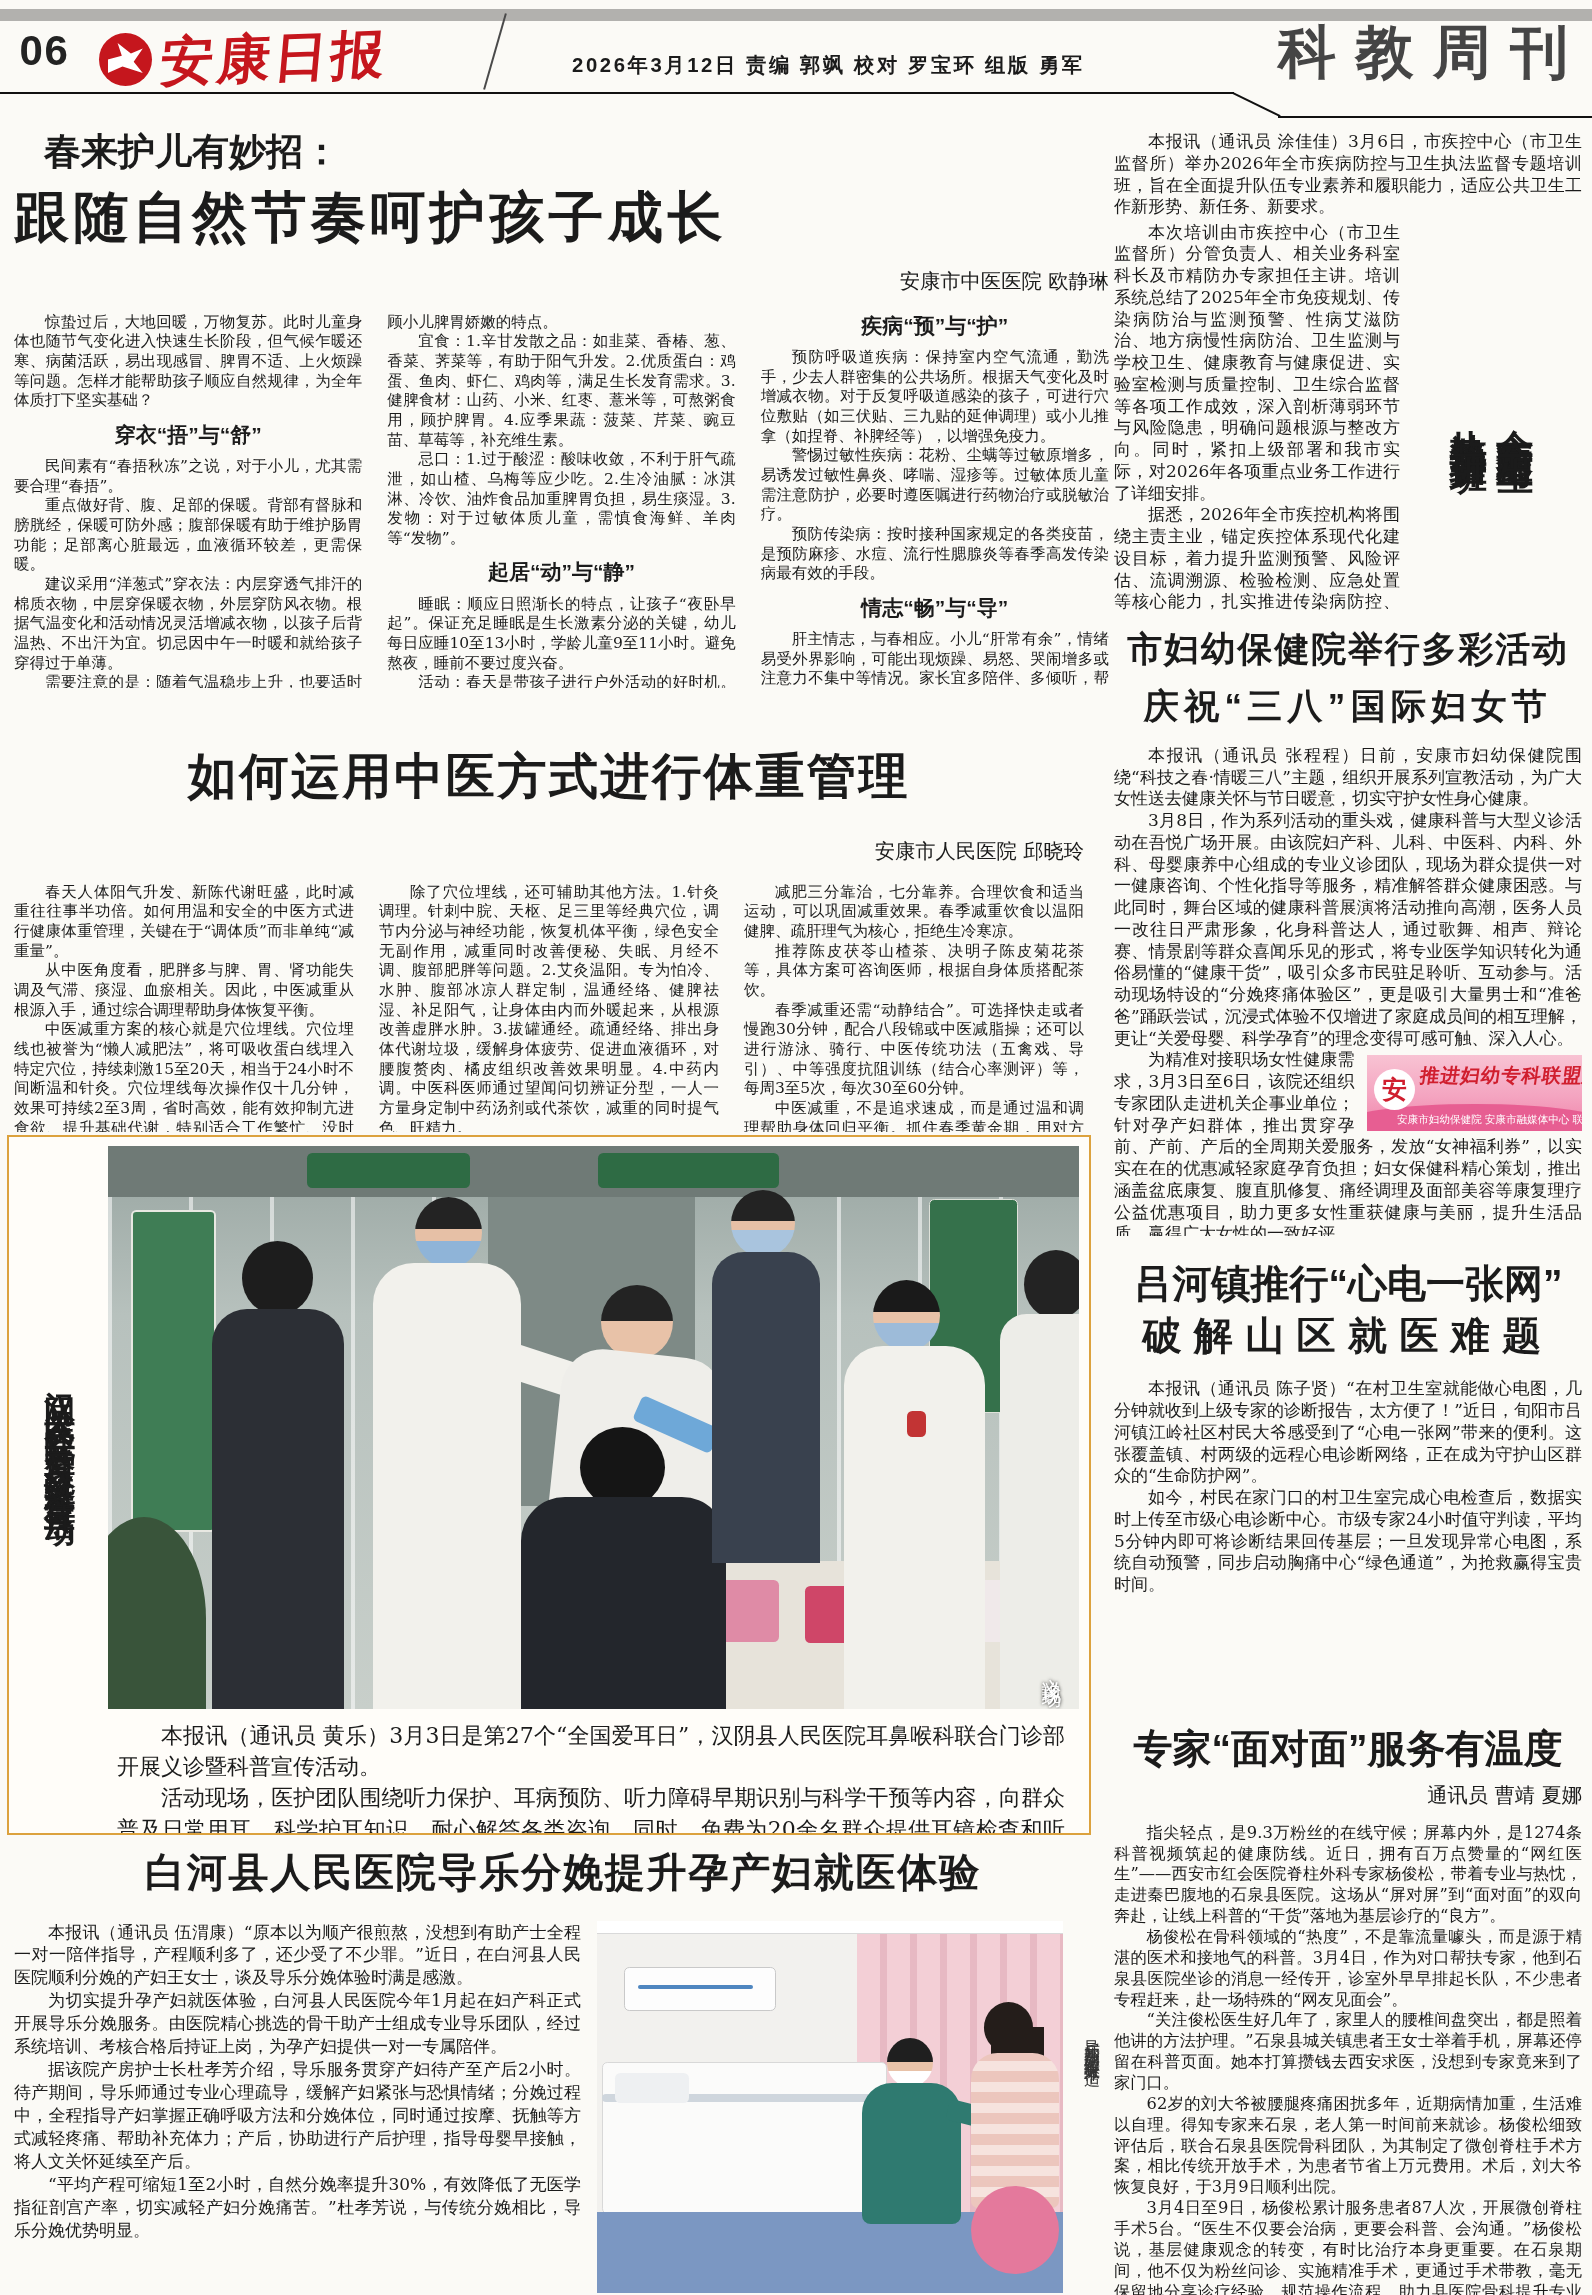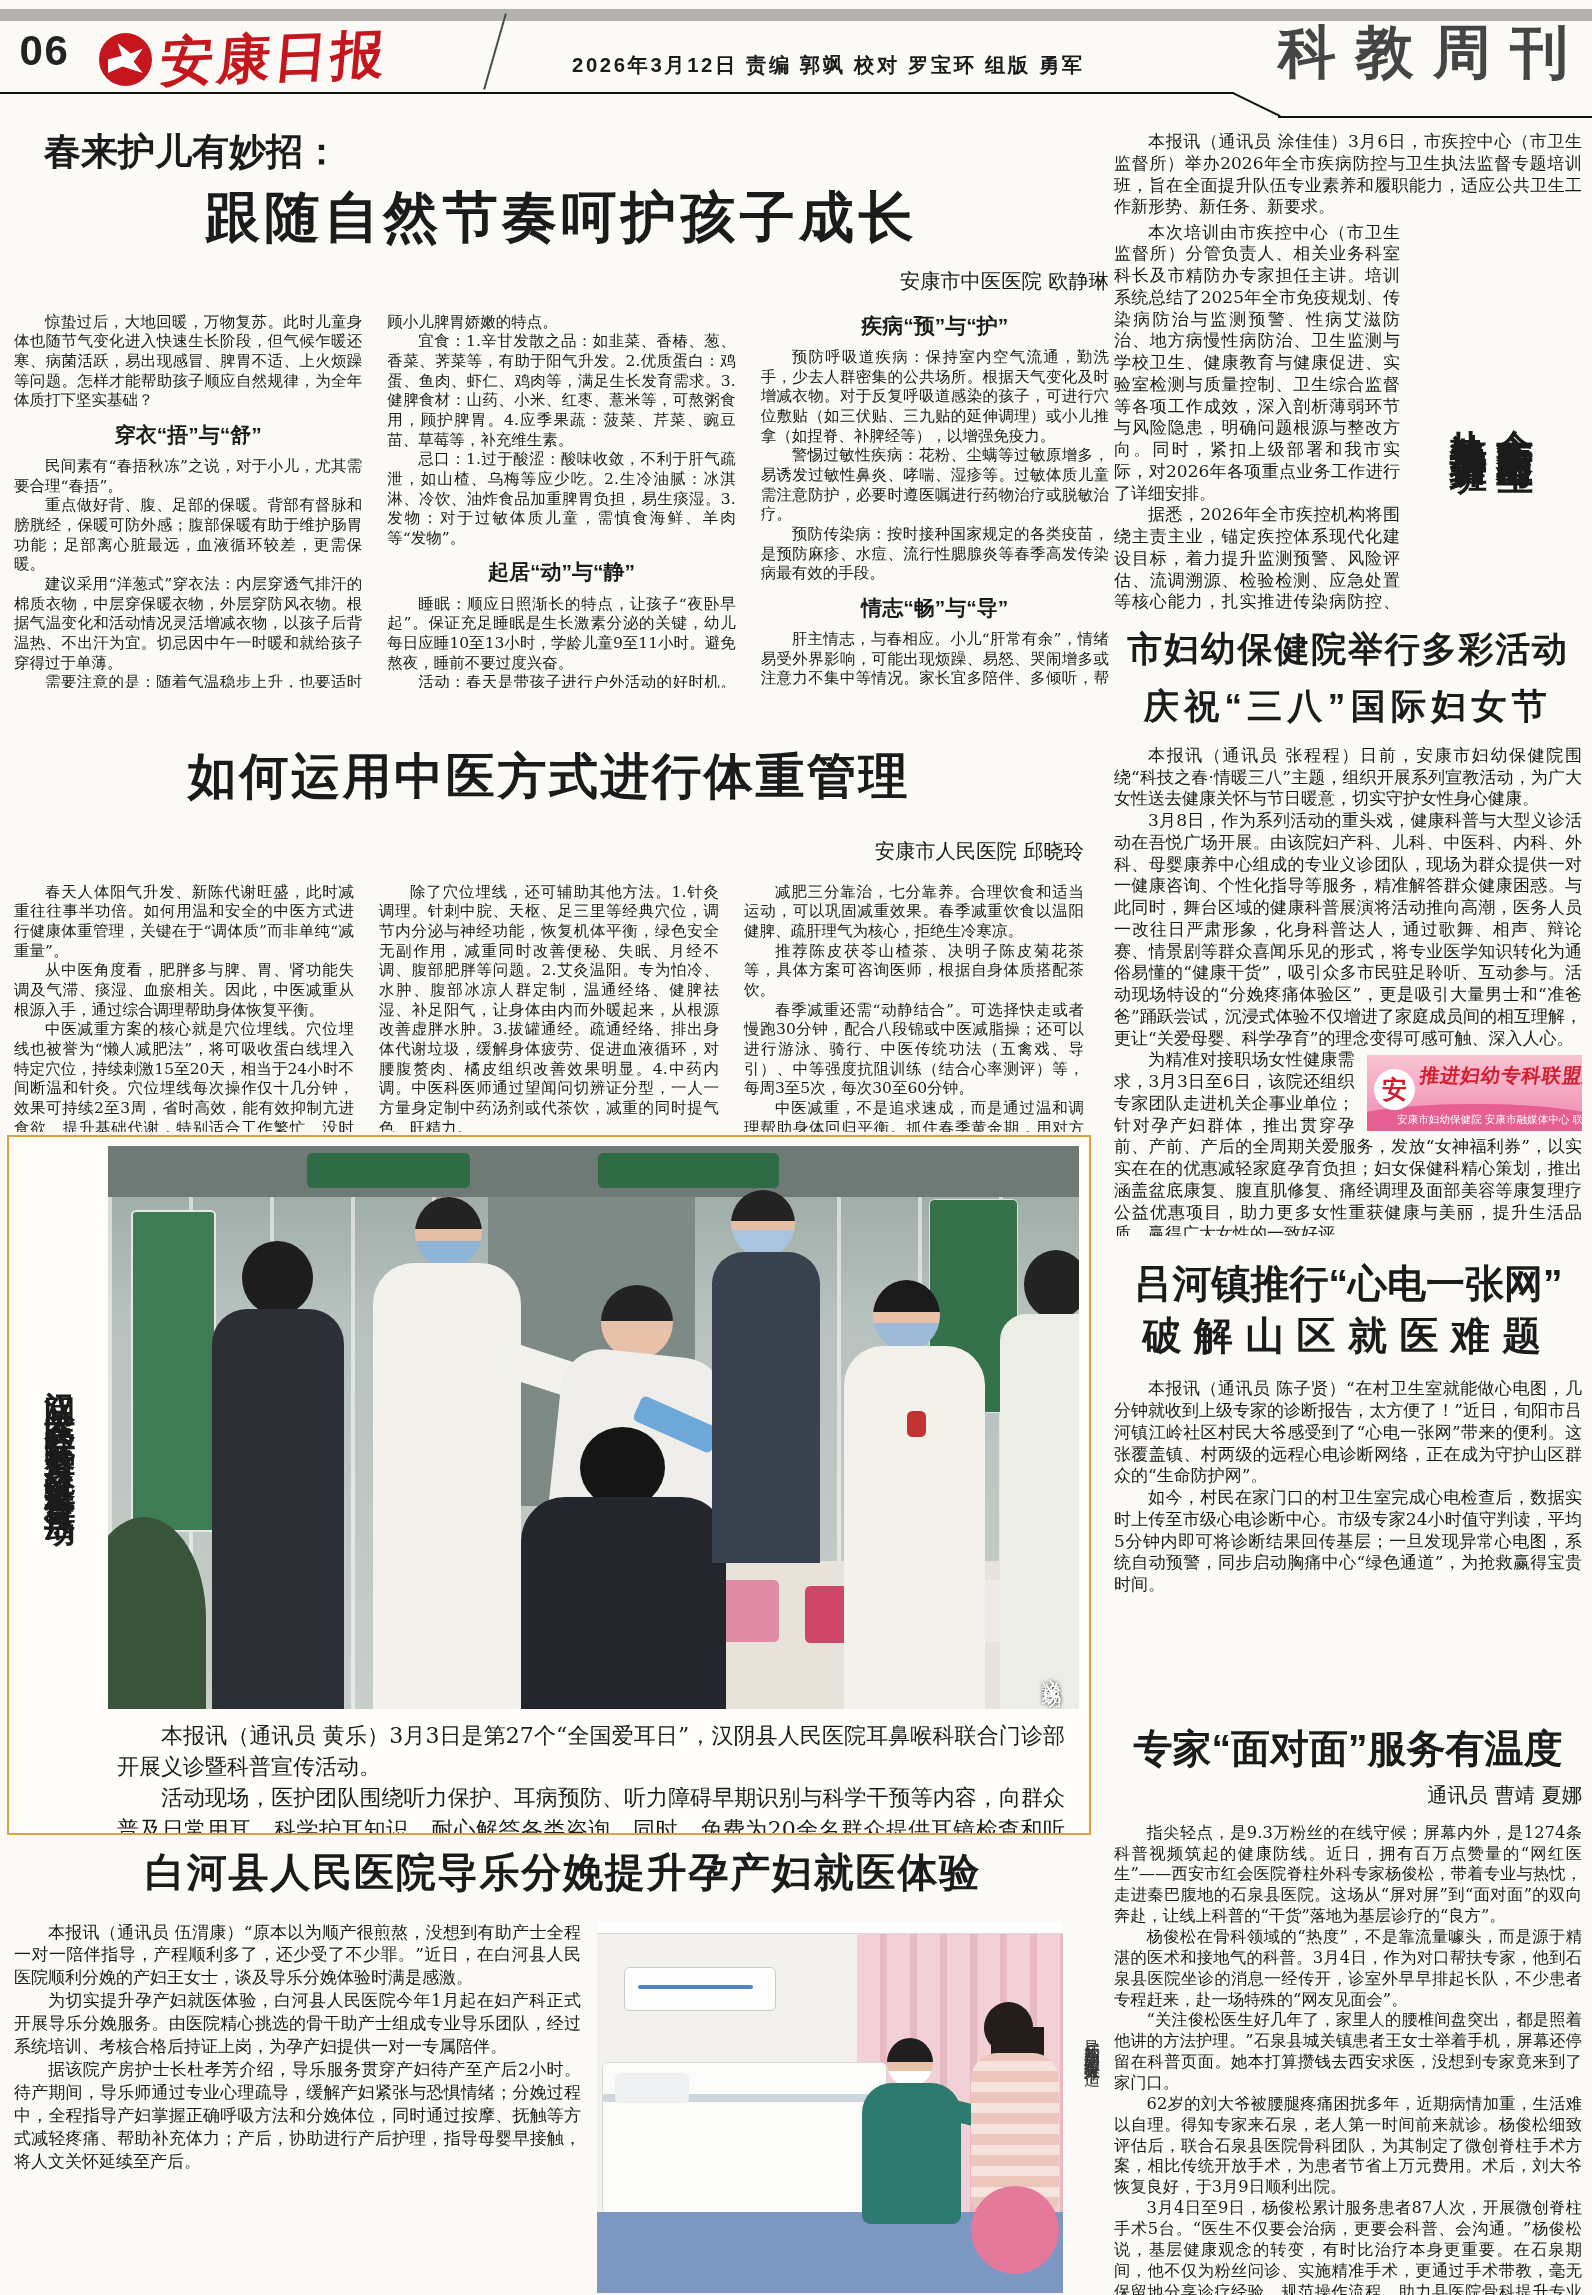--- a/index.html
+++ b/index.html
@@ -26,21 +26,21 @@
   .rule-right{position:absolute;left:1278px;top:116px;width:314px;height:1.8px;background:#111;}
   
   p{margin:0;text-indent:2em;}
   .subhead{text-align:center;font-weight:bold;font-size:21px;font-family:"Liberation Sans",sans-serif;
            margin:10.6px 0 8.8px;text-indent:0;}
   .cols{display:flex;gap:25px;}
   .col{flex:1;font-size:15.5px;line-height:1.27;text-align:justify;}
   
   .a1{position:absolute;left:14px;top:104px;width:1095px;height:584px;overflow:hidden;}
   .a1 .kicker{font-size:37px;font-weight:bold;font-family:"Liberation Sans",sans-serif;margin:23px 0 3.5px 30px;}
-  .a1 .title{text-align:center;font-size:55px;font-weight:bold;font-family:"Liberation Sans",sans-serif;
+  .a1 .title{font-size:55px;font-weight:bold;font-family:"Liberation Sans",sans-serif;
              letter-spacing:4.4px;margin:3.5px 0 12.4px;}
   .byline{text-align:right;font-size:20.3px;margin-bottom:17.7px;text-indent:0;}
   
   .a2{position:absolute;left:14px;top:703px;width:1070px;height:429px;overflow:hidden;}
   .a2 .title{text-align:center;font-size:49px;font-weight:bold;font-family:"Liberation Sans",sans-serif;
              letter-spacing:2.6px;margin:41px 0 27px;}
   
   .earbox{position:absolute;left:7px;top:1135px;width:1084px;height:700px;border:2.6px solid #dca23e;
           background:#fffdf9;overflow:hidden;box-sizing:border-box;}
   .eb-vtitle{position:absolute;left:5.3px;top:0;bottom:106px;width:90px;display:flex;align-items:center;justify-content:center;}
@@ -210,20 +210,21 @@
     </div>
   </div>
 
   <div class="a3">
     <div class="title">白河县人民医院导乐分娩提升孕产妇就医体验</div>
     <div class="a3-flex">
       <div class="a3-text">
         <p>本报讯（通讯员 伍渭康）“原本以为顺产很煎熬，没想到有助产士全程一对一陪伴指导，产程顺利多了，还少受了不少罪。”近日，在白河县人民医院顺利分娩的产妇王女士，谈及导乐分娩体验时满是感激。</p>
         <p>为切实提升孕产妇就医体验，白河县人民医院今年1月起在妇产科正式开展导乐分娩服务。由医院精心挑选的骨干助产士组成专业导乐团队，经过系统培训、考核合格后持证上岗，为孕产妇提供一对一专属陪伴。</p>
         <p>据该院产房护士长杜孝芳介绍，导乐服务贯穿产妇待产至产后2小时。待产期间，导乐师通过专业心理疏导，缓解产妇紧张与恐惧情绪；分娩过程中，全程指导产妇掌握正确呼吸方法和分娩体位，同时通过按摩、抚触等方式减轻疼痛、帮助补充体力；产后，协助进行产后护理，指导母婴早接触，将人文关怀延续至产后。</p>
+        <p>“平均产程可缩短1至2小时，自然分娩率提升30%，有效降低了无医学指征剖宫产率，切实减轻产妇分娩痛苦。”杜孝芳说，与传统分娩相比，导乐分娩优势明显。</p>
       </div>
       <div class="a3-photo">
         <div class="fig" style="left:260px;top:0;width:206px;height:300px;background:repeating-linear-gradient(90deg,#f3cfd6 0 23px,#e7b9c3 23px 30px);border-radius:0;"></div>
         <div class="fig" style="left:0;top:0;width:466px;height:12.4px;background:#ffffff;border-bottom:1.8px solid #d9d9d9;border-radius:0;"></div>
         <div class="fig" style="left:26.5px;top:46px;width:150px;height:42px;background:#fdfdfd;border:1.8px solid #c9c9c9;"></div>
         <div class="fig" style="left:41px;top:64px;width:115px;height:4.4px;background:#4f86c0;"></div>
         <div class="fig" style="left:5.3px;top:141px;width:283px;height:150px;background:#fbfbfa;border:1.8px solid #d8d8d8;"></div>
         <div class="fig" style="left:5.3px;top:173px;width:283px;height:8.8px;background:#cfd6dd;"></div>
         <div class="fig" style="left:17.7px;top:152px;width:74px;height:30px;background:#eef0f2;"></div>
         <div class="fig" style="left:0;top:291px;width:466px;height:87px;background:#7b97c2;border-radius:0;"></div>

